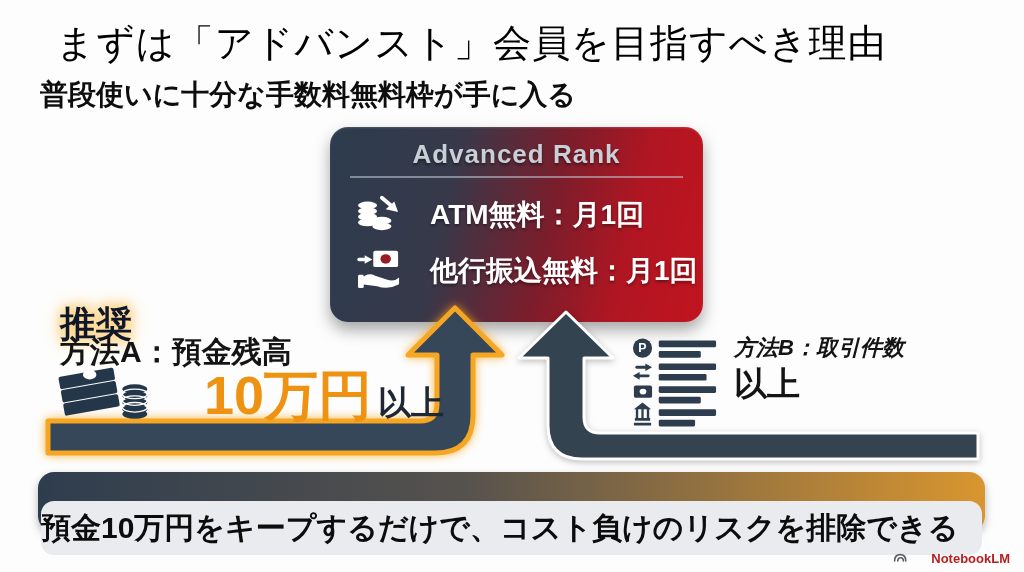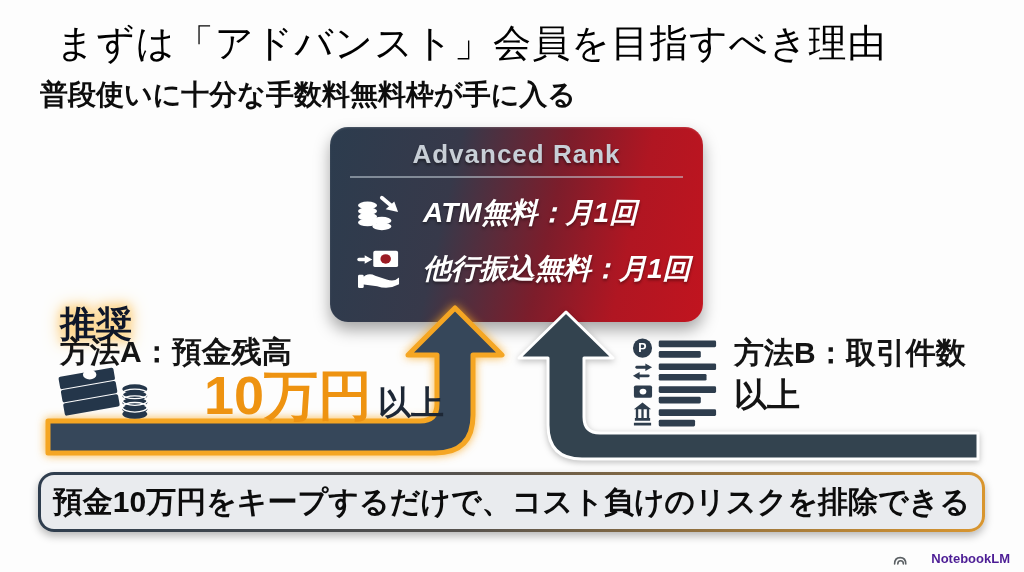--- a/index.html
+++ b/index.html
@@ -35,23 +35,22 @@
     margin-top:12px; text-align:center;
     font-size:26px; font-weight:bold; color:#c8cfd7;
     letter-spacing:1px;
     text-shadow:0 2px 3px rgba(0,0,0,0.45);
   }
   .rank-divider {
     margin:6px 20px 0 20px; height:2px;
     background:rgba(195,205,215,0.55);
   }
   .benefit-row {
-    display:flex; align-items:center; gap:21px;
+    display:flex; align-items:flex-end; gap:28px;
     margin:14px 0 0 26px;
-    font-style:italic;
   }
   .benefit-row .bicon { width:46px; height:42px; flex:0 0 auto; }
   .benefit-label {
     font-size:28px; font-weight:bold; color:#ffffff;
     text-shadow:0 2px 3px rgba(0,0,0,0.4);
     white-space:nowrap;
   }
 
   
   .badge-recommend {
@@ -66,21 +65,21 @@
   .method-a-value-row {
     left:58px; top:362px; display:flex; align-items:flex-end; gap:6px;
   }
   .money-icon-svg { width:96px; height:58px; margin-bottom:2px; }
   .amount-orange { font-size:54px; font-weight:bold; color:#ee9311; line-height:1;margin-left:44px; }
   .amount-suffix { font-size:33px; font-weight:bold; color:#1d2735; line-height:1.15; }
 
   
   .method-b-block { left:632px; top:333px; display:flex; gap:16px; }
   .txn-icon-svg { width:86px; height:92px; margin-top:4px; }
-  .method-b-title { font-size:30px; font-weight:bold; color:#141414; }
+  .method-b-title { font-size:22px; font-weight:bold; color:#141414;font-style:italic; }
   .method-b-value-row { display:flex; align-items:flex-end; gap:6px; margin-top:2px; }
   .count-navy { font-size:54px; font-weight:bold; color:#2e4257; line-height:1; }
   .count-suffix { font-size:33px; font-weight:bold; color:#141414; line-height:1.15; }
 
   
   .arrow-left-svg {
     left:28px; top:295px; width:492px; height:172px;
     filter:drop-shadow(0 0 5px rgba(248,168,32,0.85));
   }
   .arrow-right-svg {
@@ -91,31 +90,31 @@
   
   .footer-banner {
     left:38px; top:472px; width:947px; height:60px;
     border-radius:16px; padding:3px;
     background:linear-gradient(90deg,#2e3d4e 0%,#56524e 45%,#d9962f 100%);
     box-shadow:0 4px 8px rgba(0,0,0,0.28);
   }
   .footer-banner-inner {
     width:100%; height:100%;
     background:#e9ebee; border-radius:13px;
-    display:flex; align-items:center; justify-content:center;
+    display:flex; align-items:center; margin-top:26px;
   }
   .footer-banner-text {
     font-size:30px; font-weight:bold; color:#0c0c0c; white-space:nowrap;
   }
 
   
   .watermark {
     right:14px; bottom:6px;
-    display:flex; align-items:flex-end; gap:22px;
-    color:#4c1d95; font-size:13px; font-weight:bold;
+    display:flex; align-items:flex-start; gap:22px;
+    color:#b91c1c; font-size:13px; font-weight:bold;
   }
   .watermark svg { width:16px; height:12px; }
 </style>
 </head>
 <body>
 
 <div class="abs slide-title">まずは「アドバンスト」会員を目指すべき理由</div>
 <div class="abs slide-subtitle">普段使いに十分な手数料無料枠が手に入る</div>
 
 <div class="abs rank-card">

